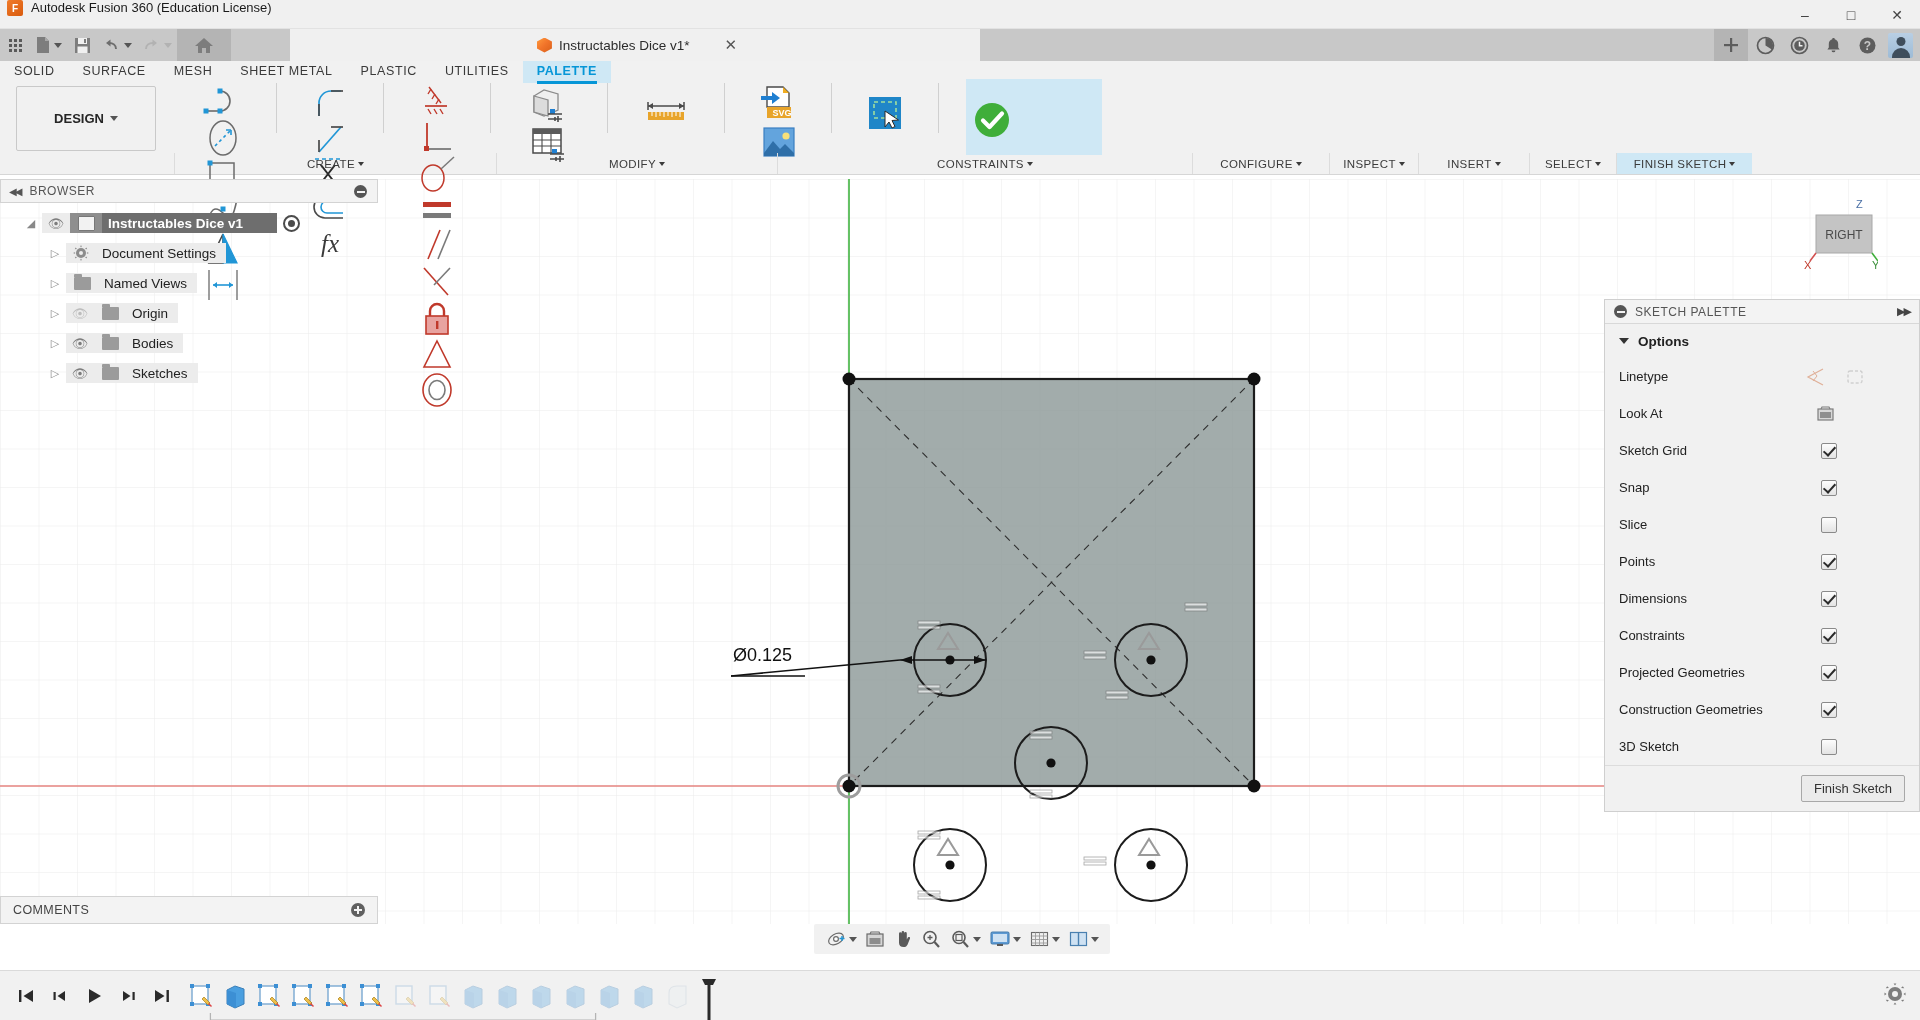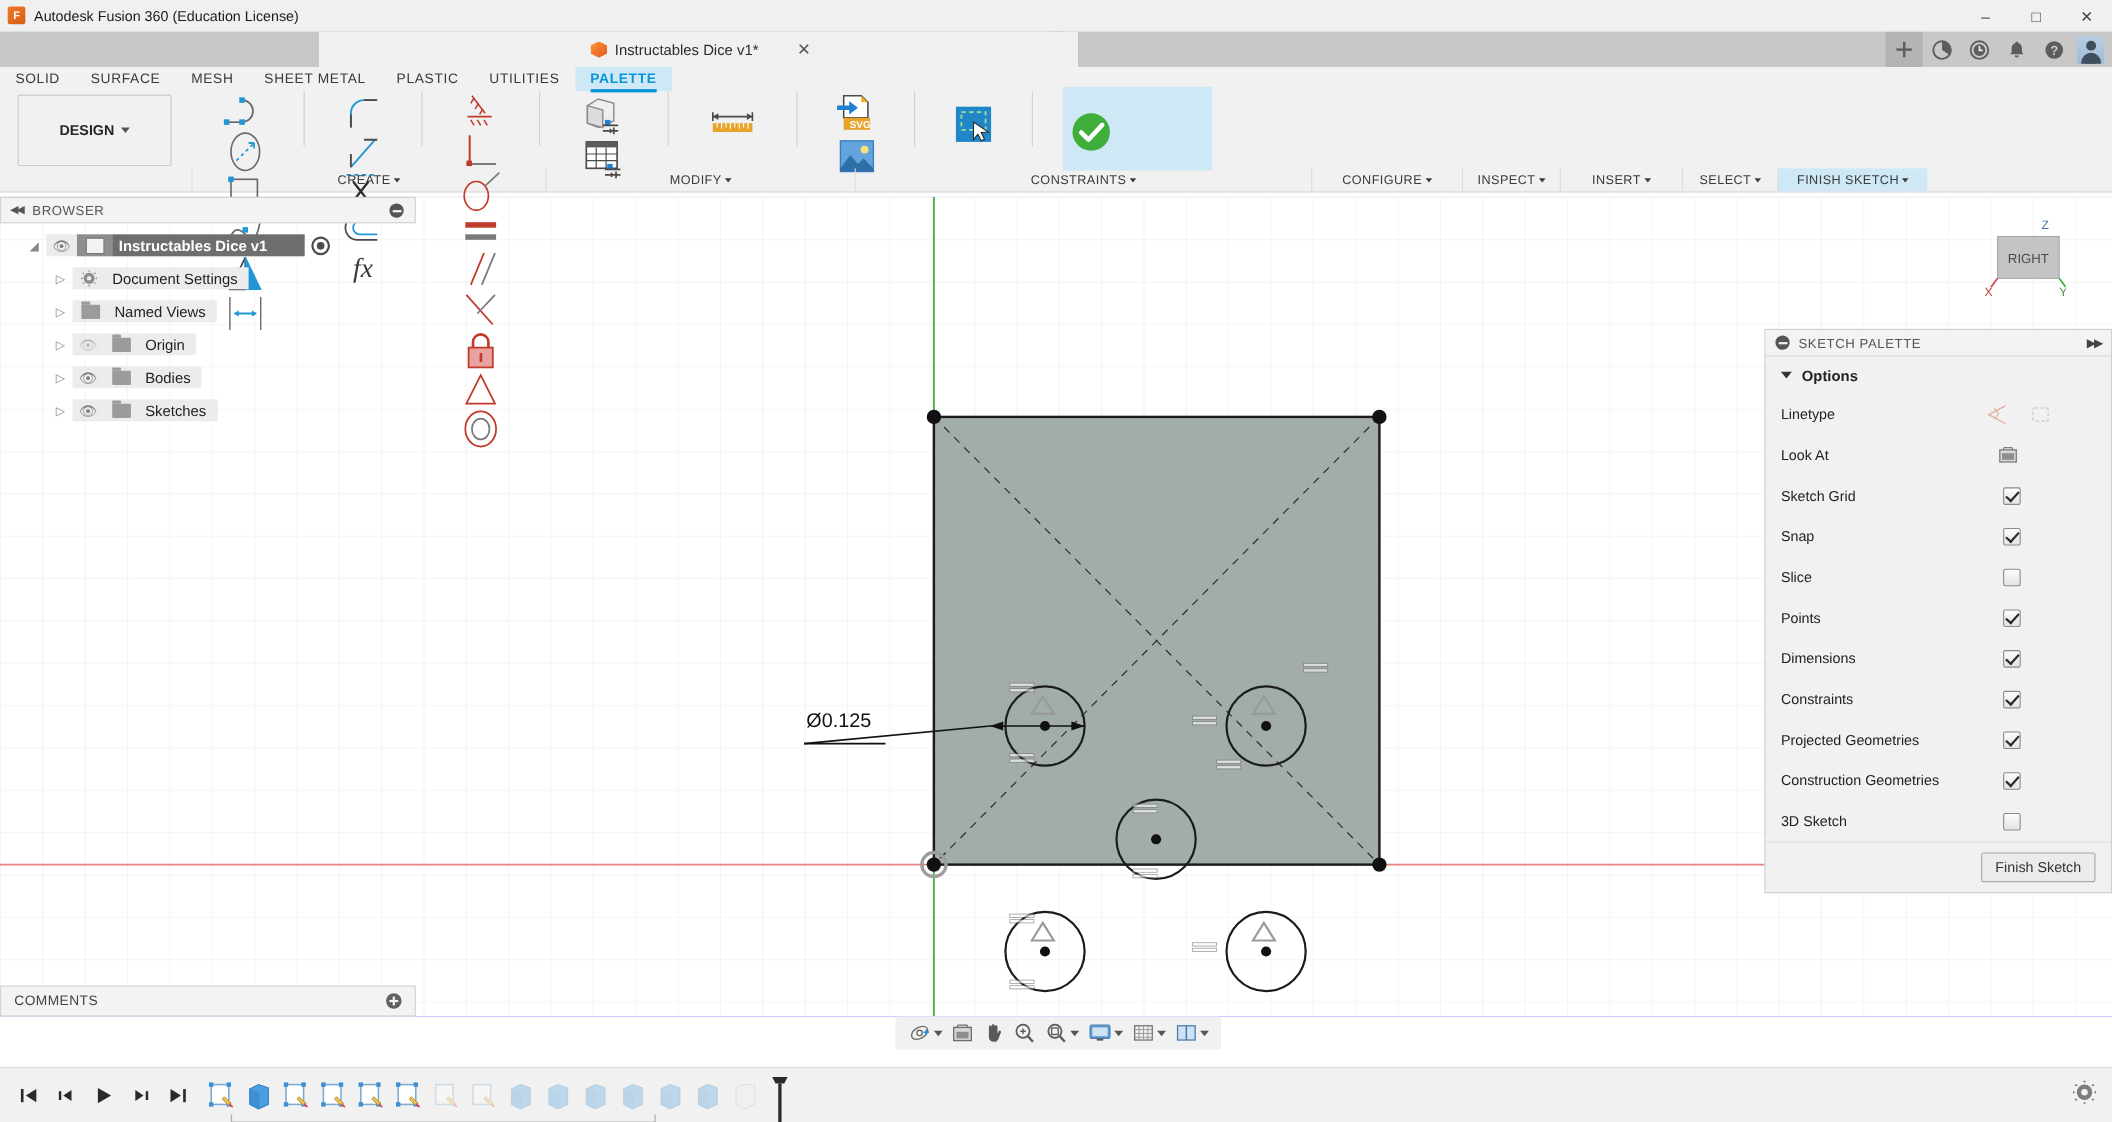--- a/index.html
+++ b/index.html
@@ -8,21 +8,21 @@
     font-family: "Liberation Sans", sans-serif;
     background: #ffffff;
     overflow: hidden;
     position: relative;
     -webkit-font-smoothing: antialiased;
   }
 
   
   .titlebar {
     height: 29px; background: #f0f0f0;
-    display: flex; align-items: center;
+    display: flex; 
     border-bottom: 1px solid #e2e2e2;
     position: relative;
   }
   .app-icon {
     width: 16px; height: 16px; margin: 0 8px 0 7px;
     background: linear-gradient(145deg,#f07b2a,#d95b0e);
     border-radius: 2px; position: relative;
     flex: 0 0 auto;
   }
   .app-icon::after {
@@ -35,21 +35,21 @@
   .win-btns { margin-left: auto; display: flex; height: 100%; }
   .win-btn {
     width: 46px; height: 29px; display: flex;
     align-items: center; justify-content: center;
     color: #444; font-size: 14px;
   }
 
   
   .qab {
     height: 32px; background: #c8c8c8;
-    display: flex; align-items: center; position: relative; flex-direction: column;
+    display: flex; align-items: center; position: relative;
   }
   .qab-btn {
     height: 32px; min-width: 30px; display: flex;
     align-items: center; justify-content: center;
     padding: 0 5px; gap: 3px;
   }
   .qab-btn.active { background: #b4b4b4; }
   .caret-dn {
     width: 0; height: 0; border-left: 4px solid transparent;
     border-right: 4px solid transparent; border-top: 5px solid #555;
@@ -192,21 +192,21 @@
   .plus-circle {
     width: 14px; height: 14px; border-radius: 50%; background: #606060;
     margin-left: auto; position: relative;
   }
   .plus-circle::after { content:""; position:absolute; left:3px; top:6px; width:8px; height:2px; background:#f3f3f3; }
   .plus-circle::before { content:""; position:absolute; left:6px; top:3px; width:2px; height:8px; background:#f3f3f3; }
 
   
   .canvas {
     position: absolute; left: 0; top: 179px; right: 0; bottom: 96px;
-    background: #8b5cf6; overflow: hidden; z-index: -1;
+    background: #be185d; overflow: hidden; z-index: -1;
   }
   .canvas svg { display: block; }
 
   
   .viewcube { position: absolute; right: 42px; top: 193px; width: 110px; height: 90px; }
 
   
   .palette {
     position: absolute; right: 0; top: 299px; width: 316px;
     background: #f1f1f1; border: 1px solid #cfcfcf;

